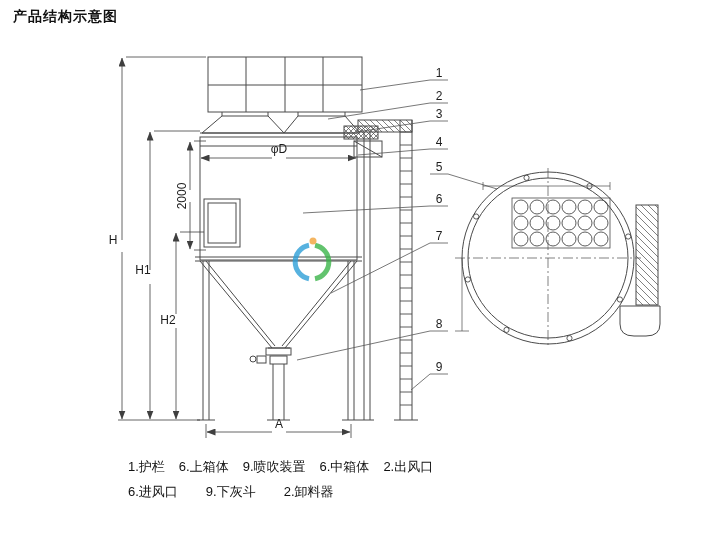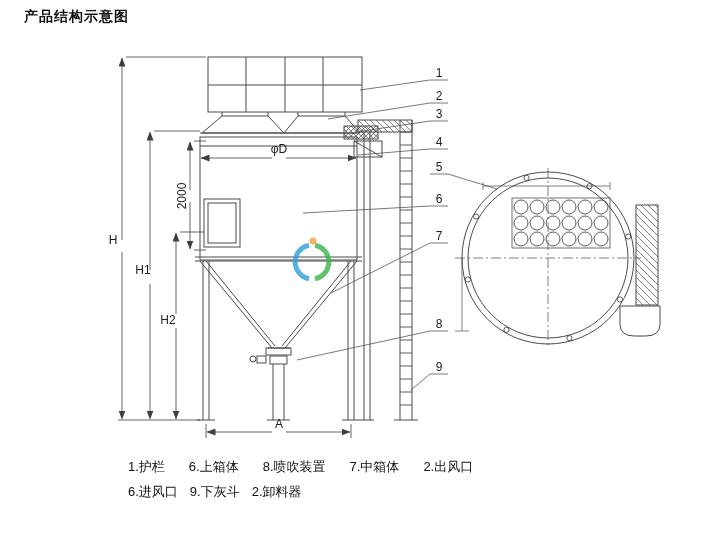--- a/index.html
+++ b/index.html
@@ -1,23 +1,23 @@
 <!DOCTYPE html>
 <html><head>
 <meta charset="utf-8">
 <style>
   html,body{margin:0;padding:0;background:#ffffff;}
   body{font-family:"Liberation Sans", sans-serif;}
   .page{position:relative;width:710px;height:538px;background:#ffffff;overflow:hidden;}
-  .title{position:absolute;left:24px;top:8px;font-size:14px;font-weight:bold;color:#111;letter-spacing:1px;}
+  .title{position:absolute;left:13px;top:8px;font-size:14px;font-weight:bold;color:#111;letter-spacing:1px;}
   .drawing{position:absolute;left:0;top:0;}
   .legend{position:absolute;left:128px;top:454px;color:#111;font-size:13px;}
   .legend-row{display:flex;align-items:center;height:25px;}
-  .legend-row.r1{column-gap:24px;}
-  .legend-row.r2{column-gap:12px;}
+  .legend-row.r1{column-gap:14px;}
+  .legend-row.r2{column-gap:28px;}
   svg text{font-family:"Liberation Sans", sans-serif;fill:#1c1c1c;}
 </style>
 </head>
 <body>
 
 <div class="page">
 
   <div class="title">产品结构示意图</div>
 
   <svg class="drawing" width="710" height="538" viewBox="0 0 710 538">
@@ -303,22 +303,22 @@
       <path d="M309,245.3 A17,17 0 0 0 309,278.7" stroke="#2e9fd8" stroke-width="5" fill="none"></path>
       <path d="M315,278.7 A17,17 0 0 0 315,245.3" stroke="#3cb54a" stroke-width="5" fill="none"></path>
       <circle cx="313" cy="241" r="3.5" fill="#f2a33a" stroke="none"></circle>
     </g>
   </svg>
 
   <div class="legend">
     <div class="legend-row r1">
       <span>1.护栏</span>
       <span>6.上箱体</span>
-      <span>8.喷吹装置</span>
-      <span>7.中箱体</span>
+      <span>9.喷吹装置</span>
+      <span>6.中箱体</span>
       <span>2.出风口</span>
     </div>
     <div class="legend-row r2">
       <span>6.进风口</span>
       <span>9.下灰斗</span>
       <span>2.卸料器</span>
     </div>
   </div>
 
 </div>

